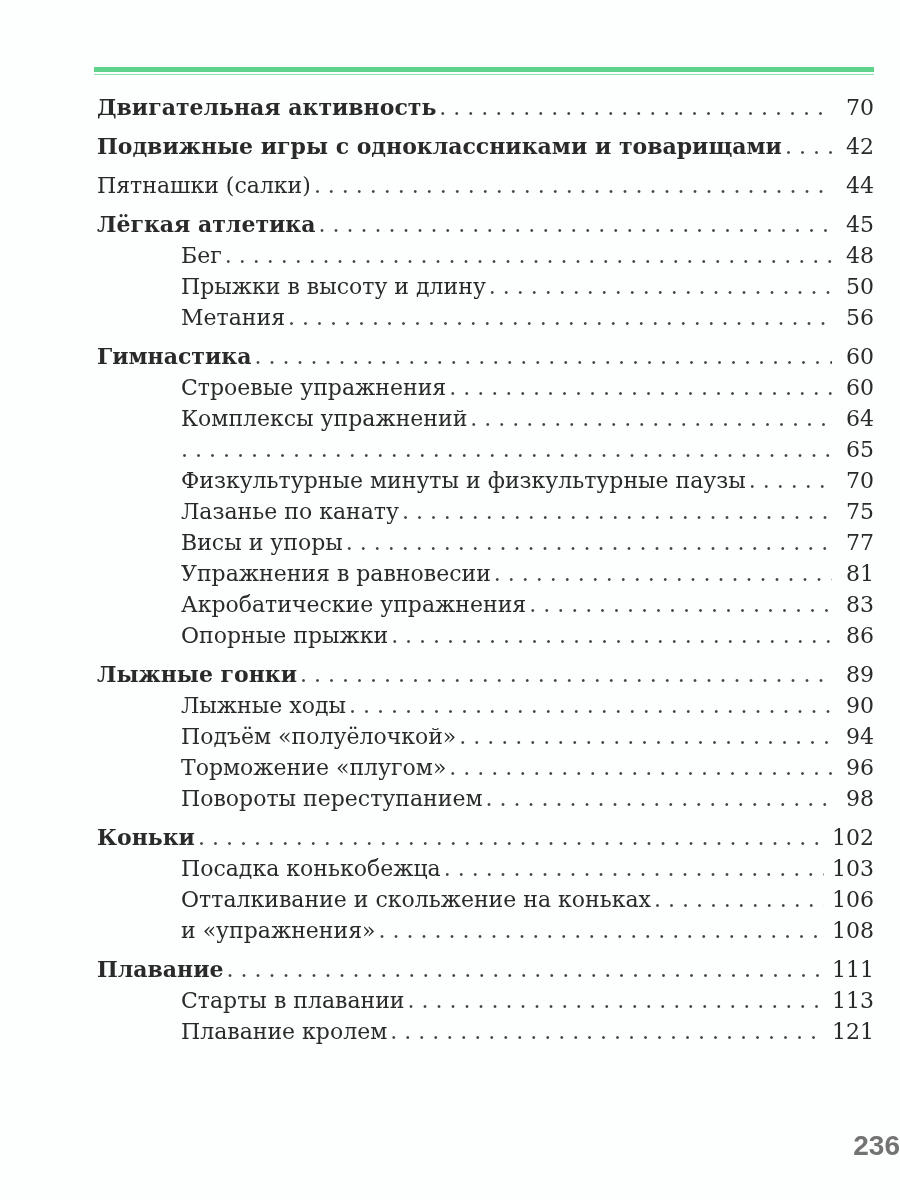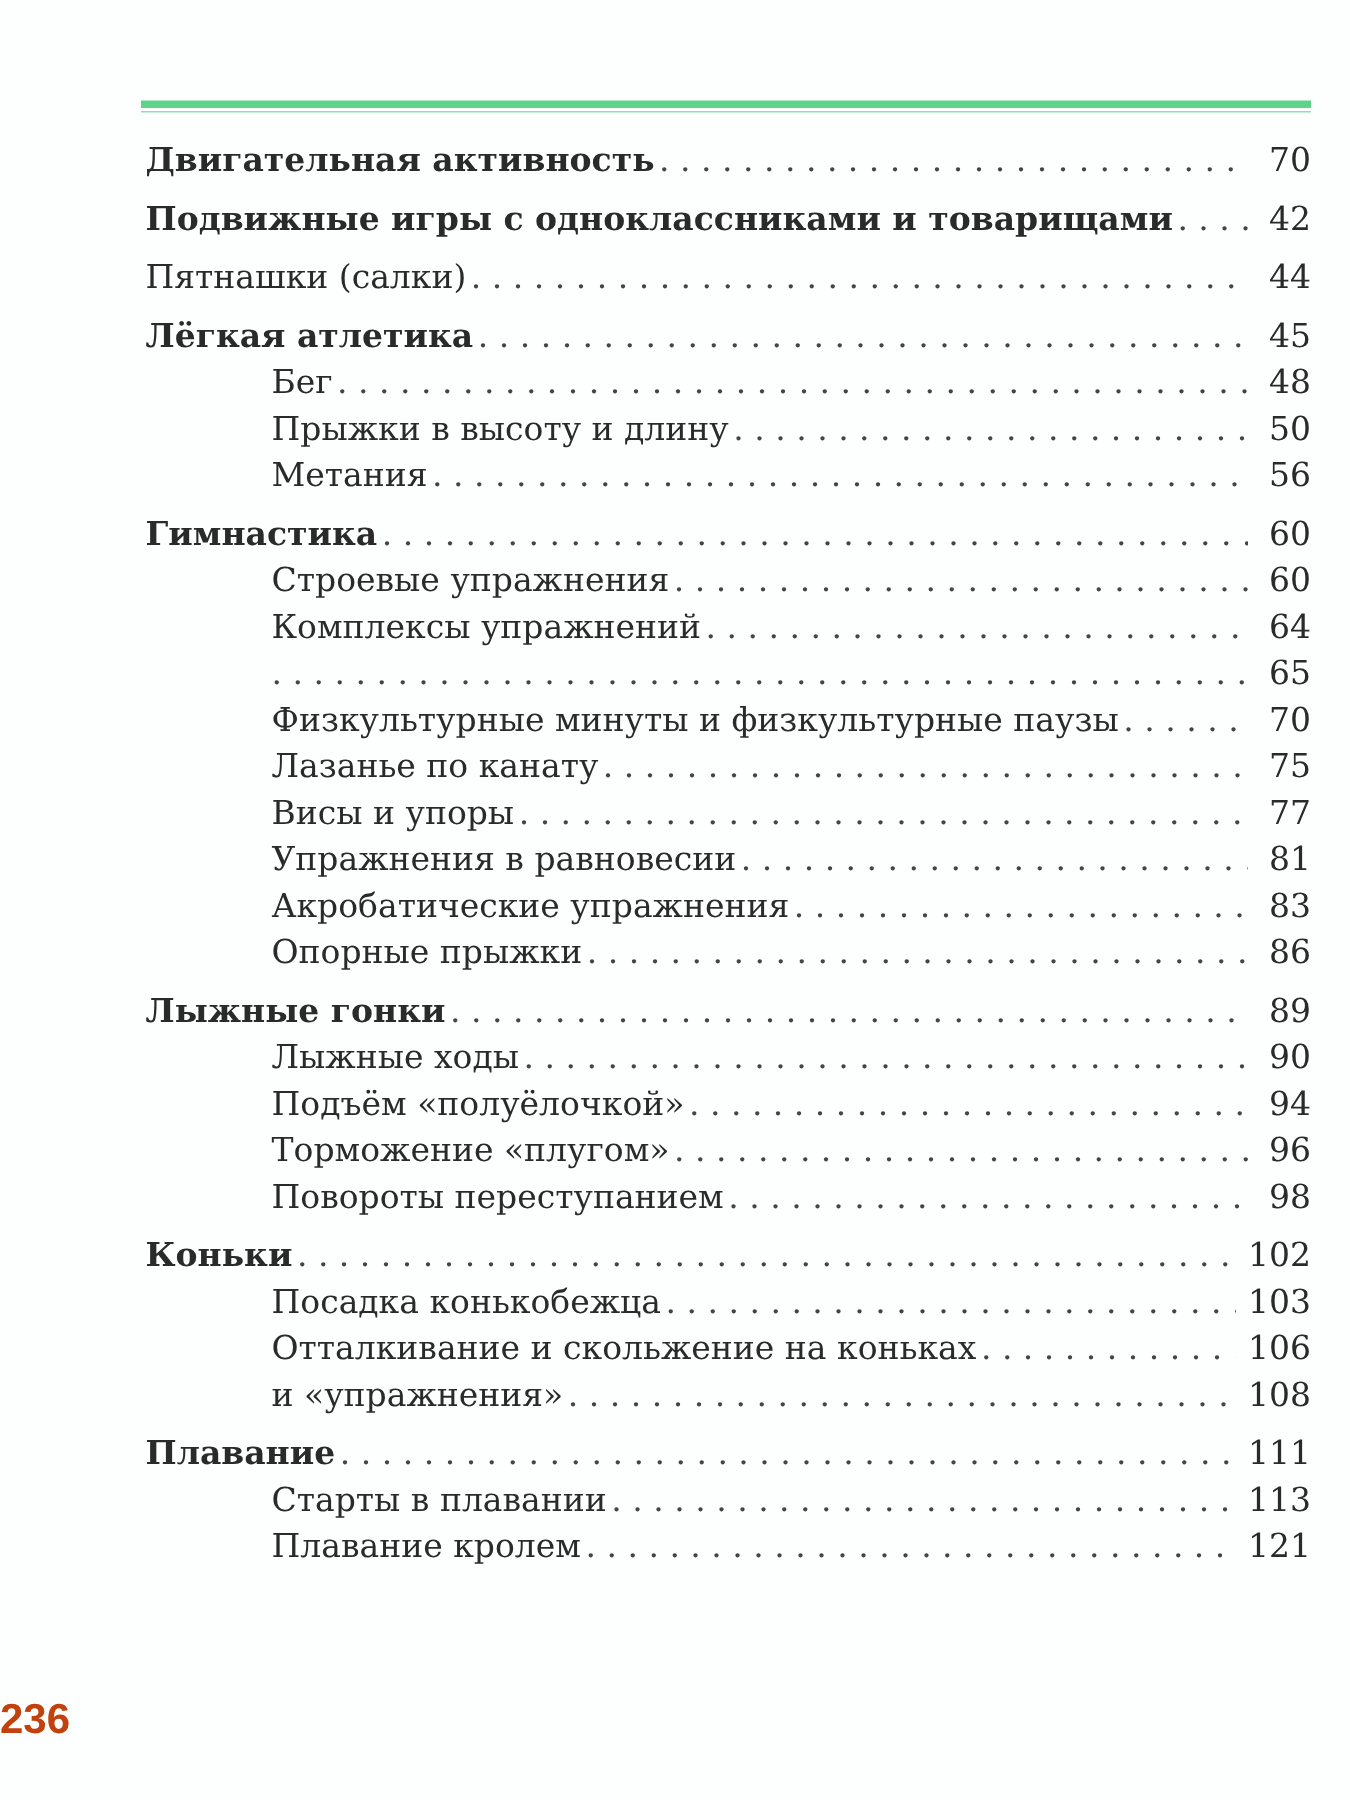--- a/index.html
+++ b/index.html
@@ -38,23 +38,23 @@
       content: ". . . . . . . . . . . . . . . . . . . . . . . . . . . . . . . . . . . . . . . . . . . . . . . . . . . . . . . . . . . . . . . . . . . . . . . . . . . . . . . . . . . . . . . . . . . .";
       letter-spacing: 0;
     }
     .row .page {
       min-width: 34px; text-align: right; padding-left: 8px;
       font-weight: normal; white-space: nowrap;
     }
     .row.cont { height: 31px; }
     .page-number {
       position: absolute; left: 0; width: 900px; top: 1130px;
-      text-align: left;
+      text-align: right;
       font-family: "Liberation Sans", "DejaVu Sans", sans-serif;
-      font-weight: bold; font-size: 28px; color: #c2410c;
+      font-weight: bold; font-size: 28px; color: #737373;
     }
   </style>
 </head>
 <body>
 
 <div class="rule-thick"></div>
 <div class="rule-thin"></div>
 
 <div class="toc">
   <div class="row chapter">

